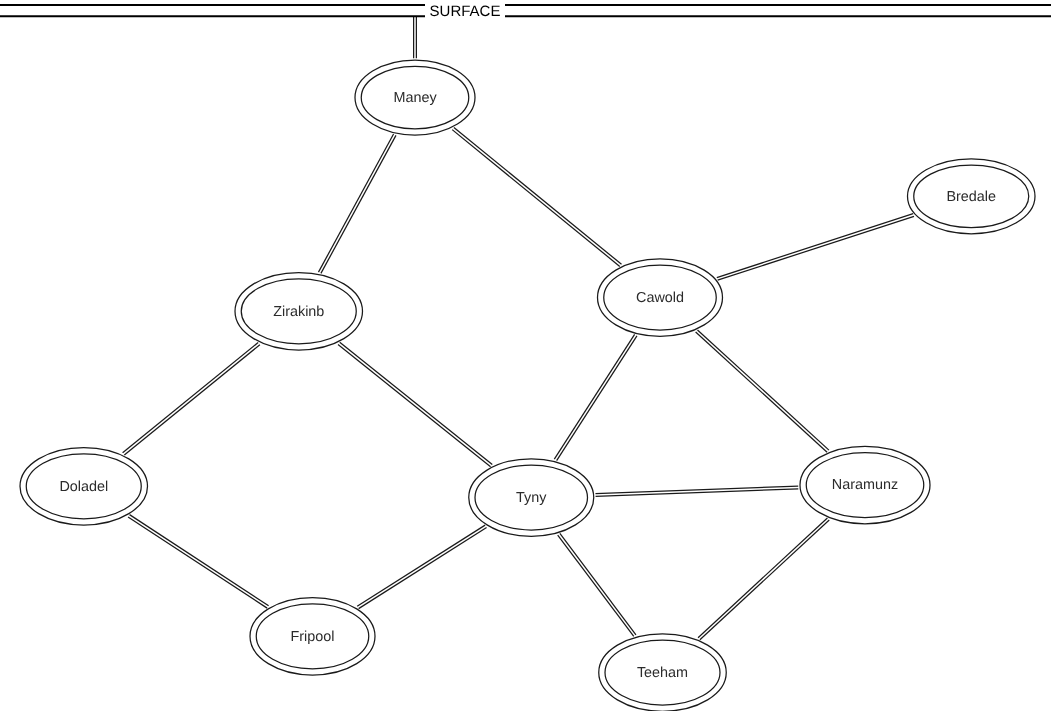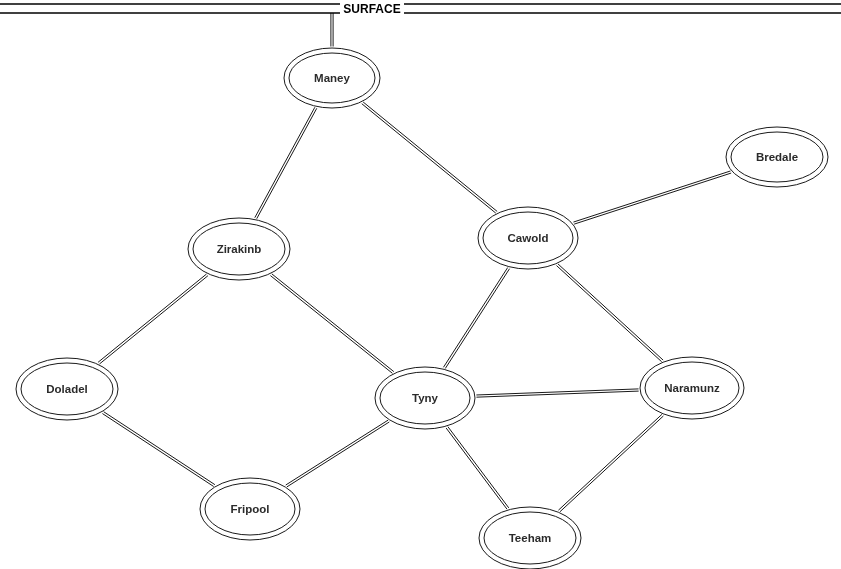--- a/index.html
+++ b/index.html
@@ -9,21 +9,20 @@
   }
   body {
     font-family: "Liberation Sans", sans-serif;
   }
   #canvas-wrap {
     position: relative;
     width: 841px;
     height: 569px;
     background: #ffffff;
     overflow: hidden;
-    font-weight: bold;
   }
   #graph-svg {
     display: block;
     width: 841px;
     height: 569px;
   }
   .edge-line {
     stroke: #1a1a1a;
     stroke-width: 1;
     fill: none;

